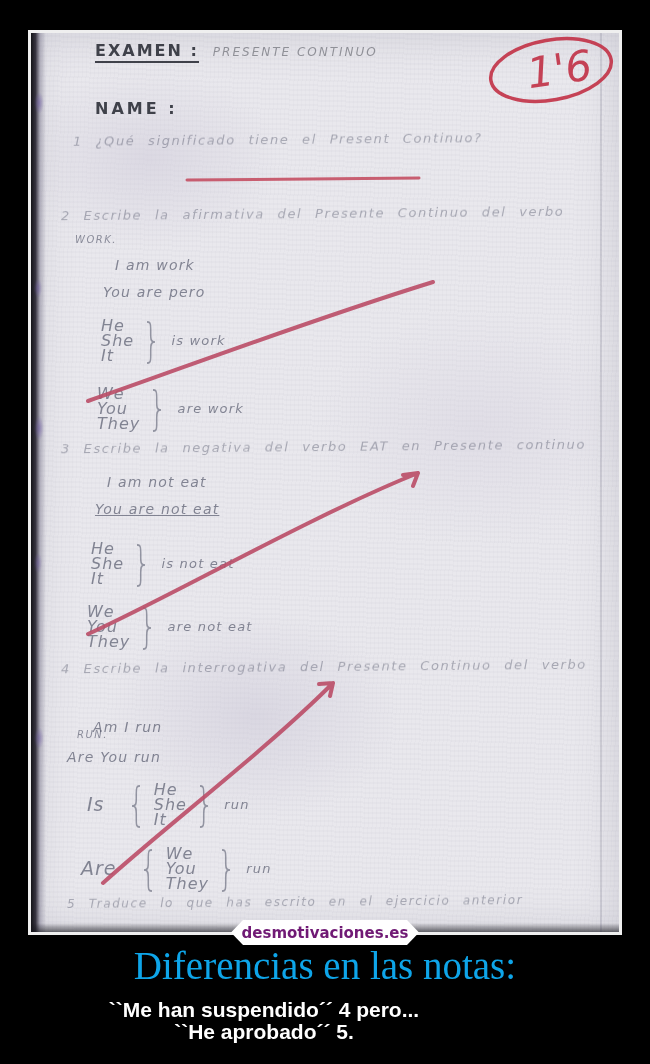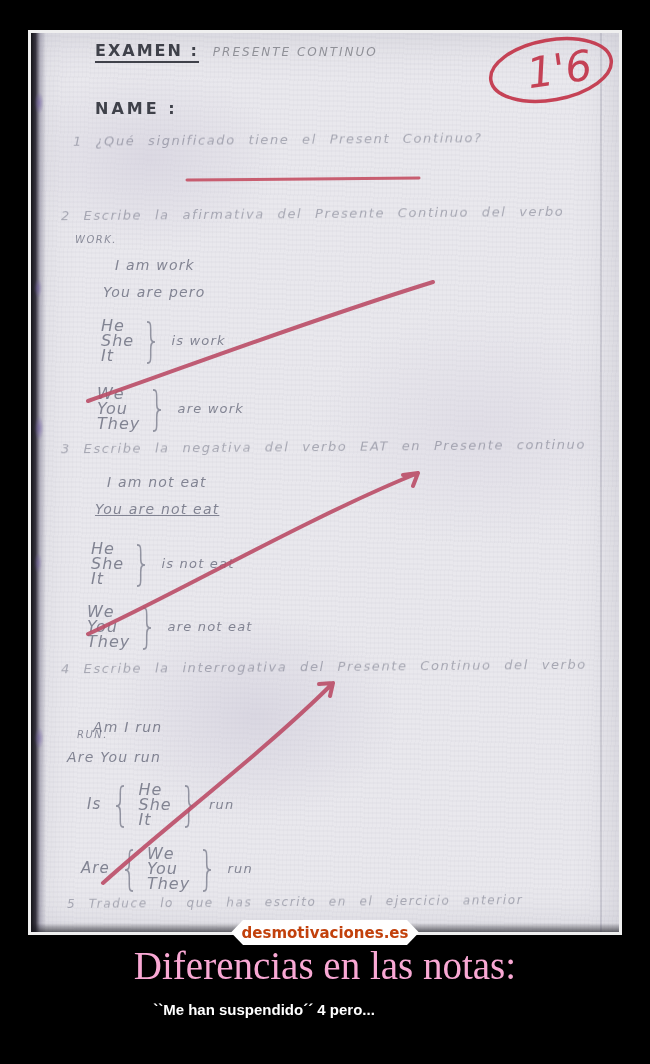--- a/index.html
+++ b/index.html
@@ -37,37 +37,37 @@
   .hw-q{font-size:13px;letter-spacing:1.6px;word-spacing:7px;opacity:.38;transform:rotate(-.5deg);}
   .hw-a{font-size:14px;letter-spacing:1.2px;opacity:.6;}
   .hw-small{font-size:10px;letter-spacing:1.5px;opacity:.55;}
   .u2{border-bottom:2px solid #23262f;padding-bottom:1px;}
   .topic{font-weight:normal;font-size:12px;letter-spacing:2px;opacity:.5;margin-left:14px;font-style:italic;}
   .group{position:absolute;display:flex;align-items:center;gap:3px;filter:blur(0.4px);
          font-family:"DejaVu Sans",sans-serif;font-style:italic;color:#3f4358;}
   .group .col{display:flex;flex-direction:column;font-size:16px;line-height:15px;opacity:.6;letter-spacing:1px;}
   .group .brace{font-size:46px;font-weight:300;opacity:.5;transform:scaleX(.65);font-style:normal;}
   .group .gverb{font-size:13px;opacity:.6;letter-spacing:1.2px;margin-left:2px;}
-  .group .gprefix{font-size:15px;opacity:.6;letter-spacing:1px;margin-right:2px;}
+  .group .gprefix{font-size:19px;opacity:.6;letter-spacing:1px;margin-right:14px;}
 
   .red-marks{position:absolute;inset:0;pointer-events:none;}
 
   
   .ribbon{position:absolute;left:50%;top:920px;transform:translateX(-50%);
           width:188px;height:25px;background:#fff;display:flex;align-items:center;justify-content:center;
           clip-path:polygon(0 50%,12px 0,calc(100% - 12px) 0,100% 50%,calc(100% - 12px) 100%,12px 100%);}
-  .ribbon span{color:#c2410c;font-weight:bold;font-size:15px;letter-spacing:0;
+  .ribbon span{color:#701a75;font-weight:bold;font-size:15px;letter-spacing:0;
                font-family:"DejaVu Sans",sans-serif;}
 
   
   .title{position:absolute;top:942px;left:0;width:650px;margin:0;text-align:center;
          font-family:"Liberation Serif","DejaVu Serif",serif;font-weight:400;font-size:39px;
-         color:#f9a8d4;line-height:48px;}
+         color:#0ea5e9;line-height:48px;}
   .subs{position:absolute;top:999px;left:0;width:528px;text-align:center;color:#fff;
-        font-family:"Liberation Sans",sans-serif;font-weight:bold;font-size:15px;line-height:22px;}
+        font-family:"Liberation Sans",sans-serif;font-weight:bold;font-size:21px;line-height:22px;}
 </style>
 </head>
 <body>
 
 <div class="poster">
 
   <div class="photo-frame">
     <div class="paper">
       <div class="scan-edge-left"></div>
       <div class="scan-edge-bottom"></div>
@@ -167,15 +167,16 @@
     </div>
   </div>
 
   <div class="ribbon">
     <span>desmotivaciones.es</span>
   </div>
 
   <h1 class="title">Diferencias en las notas:</h1>
   <div class="subs">
     <div>``Me han suspendido´´ 4 pero...</div>
+    <div>``He aprobado´´ 5.</div>
   </div>
 
 </div>
 
 </body></html>

